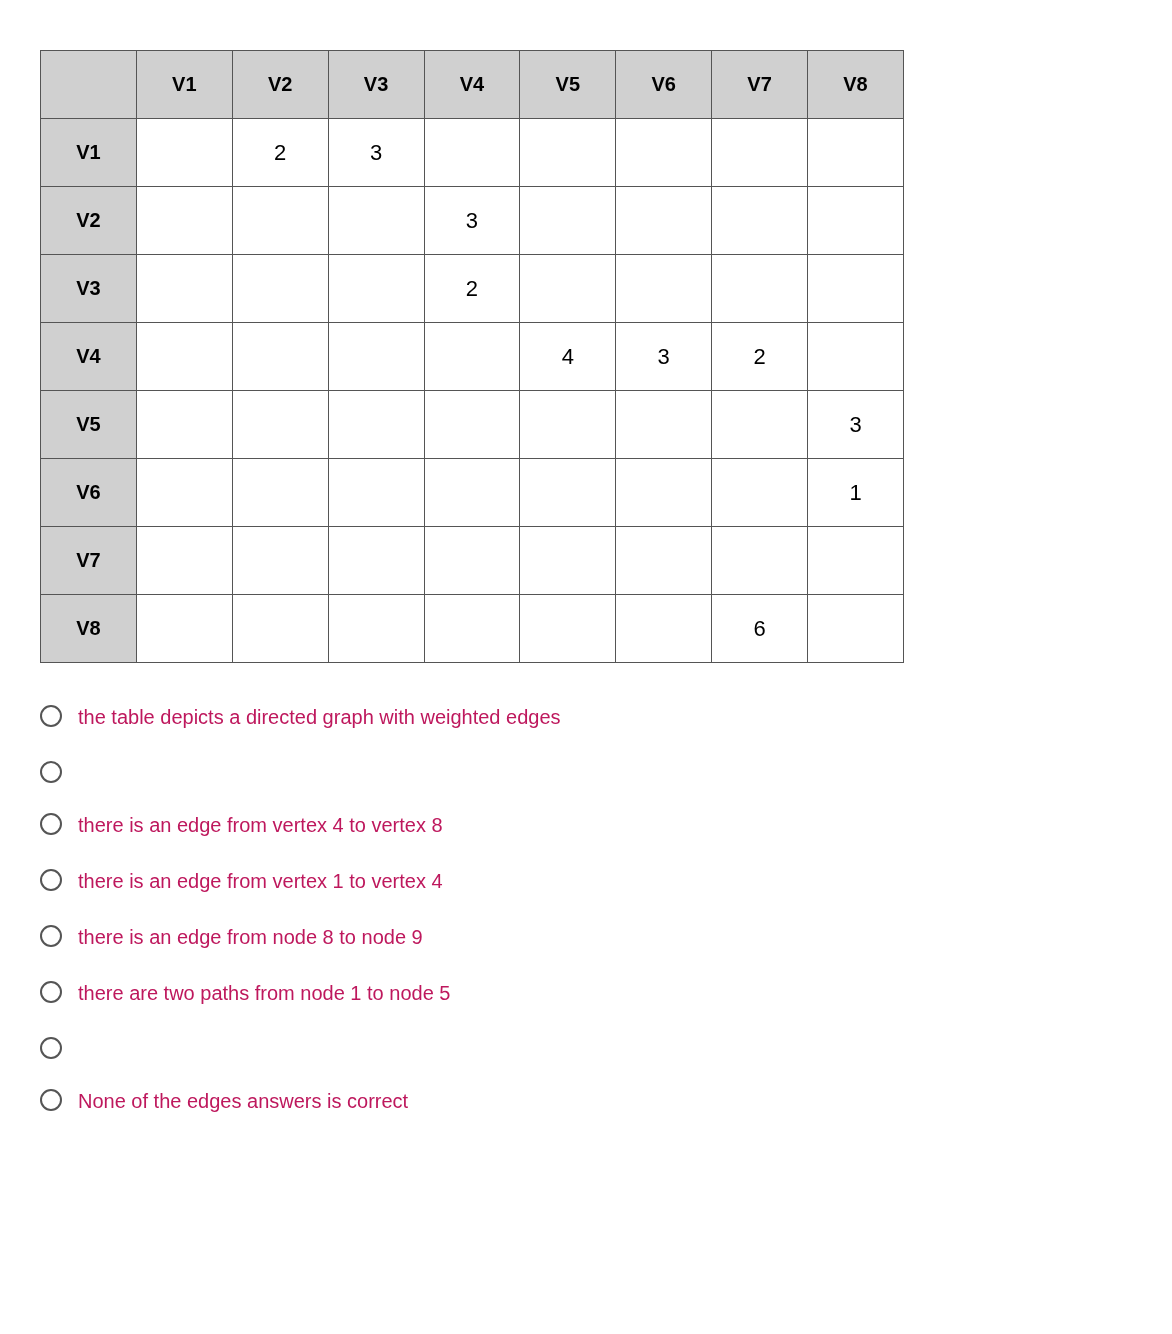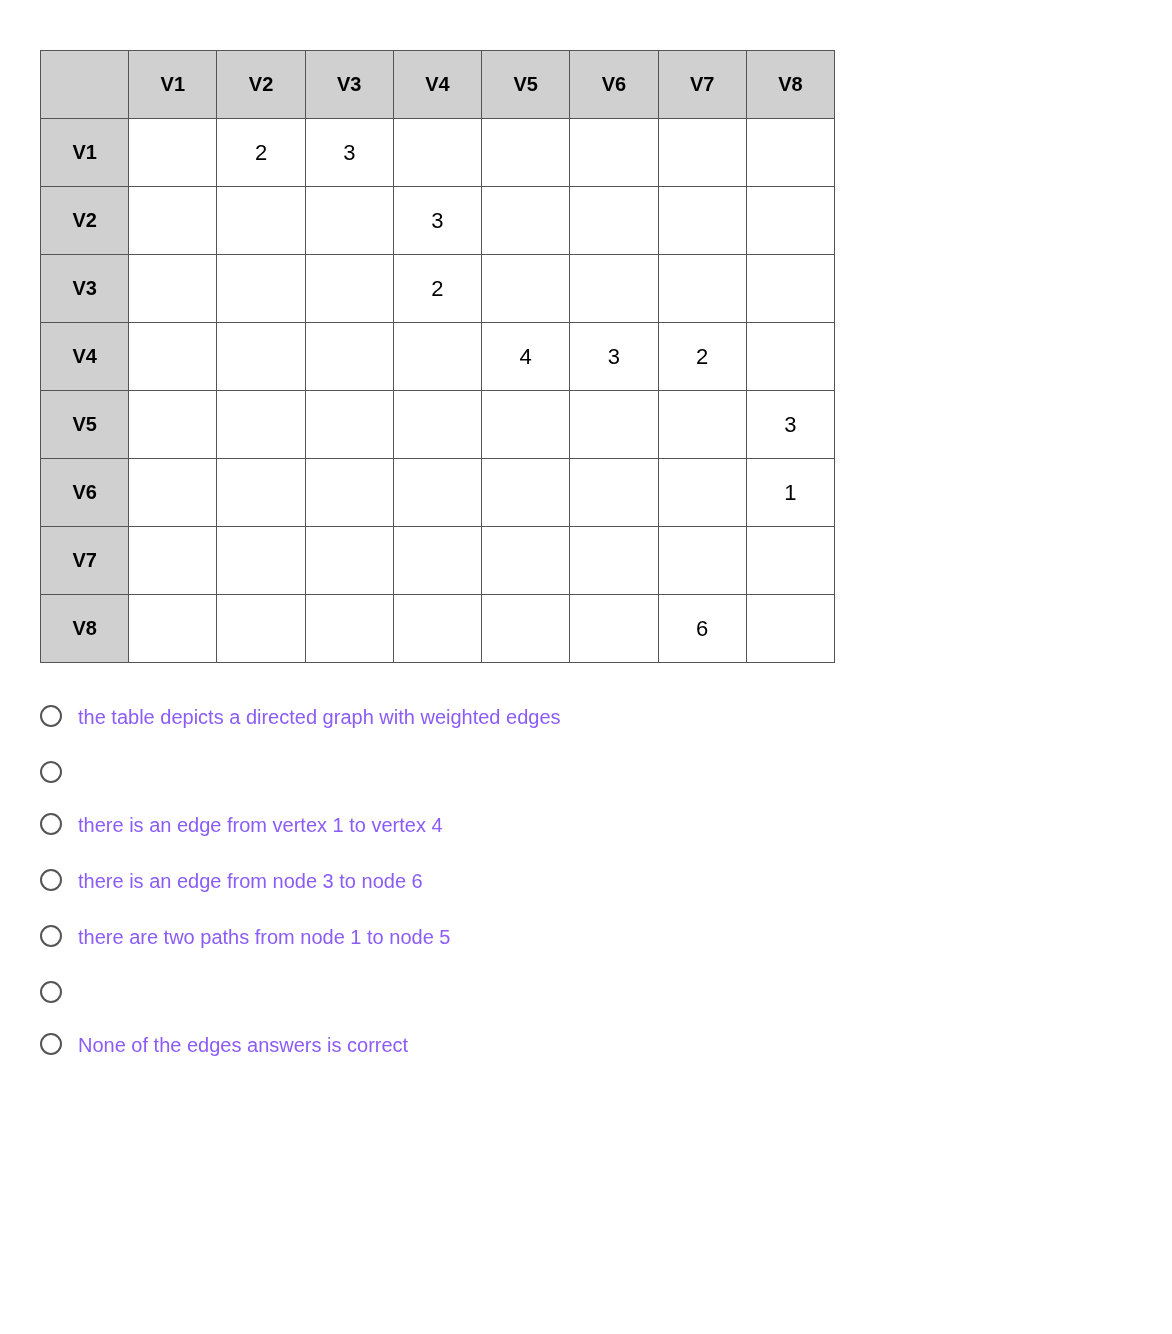--- a/index.html
+++ b/index.html
@@ -17,21 +17,21 @@
       min-height: 1334px;
     }
 
     .table-container {
       margin-top: 20px;
       margin-bottom: 40px;
     }
 
     table {
       border-collapse: collapse;
-      width: 795px;
+      width: 864px;
     }
 
     th, td {
       border: 1px solid #555;
       width: 80px;
       height: 68px;
       text-align: center;
       vertical-align: middle;
       font-size: 20px;
       font-weight: normal;
@@ -72,21 +72,21 @@
       border-radius: 50%;
       margin-right: 16px;
       flex-shrink: 0;
       margin-top: 2px;
       background: #fff;
       cursor: pointer;
     }
 
     .option-label {
       font-size: 20px;
-      color: #8b5cf6;
+      color: #be185d;
     }
   </style>
 </head>
 <body>
 
 <div class="table-container">
   <table>
     <thead>
       <tr id="col-header-row">
       <th></th>
@@ -196,25 +196,29 @@
 <div class="options-container">
 <div class="option-item">
       <div class="option-checkbox"></div>
       <span class="option-label">the table depicts a directed graph with weighted edges</span>
     </div>
     <div class="option-item">
       <div class="option-checkbox"></div>
     </div>
     <div class="option-item">
       <div class="option-checkbox"></div>
+      <span class="option-label">there is an edge from vertex 4 to vertex 8</span>
+    </div>
+    <div class="option-item">
+      <div class="option-checkbox"></div>
       <span class="option-label">there is an edge from vertex 1 to vertex 4</span>
     </div>
     <div class="option-item">
       <div class="option-checkbox"></div>
-      <span class="option-label">there is an edge from node 3 to node 6</span>
+      <span class="option-label">there is an edge from node 8 to node 9</span>
     </div>
     <div class="option-item">
       <div class="option-checkbox"></div>
       <span class="option-label">there are two paths from node 1 to node 5</span>
     </div>
     <div class="option-item">
       <div class="option-checkbox"></div>
     </div>
     <div class="option-item">
       <div class="option-checkbox"></div>

